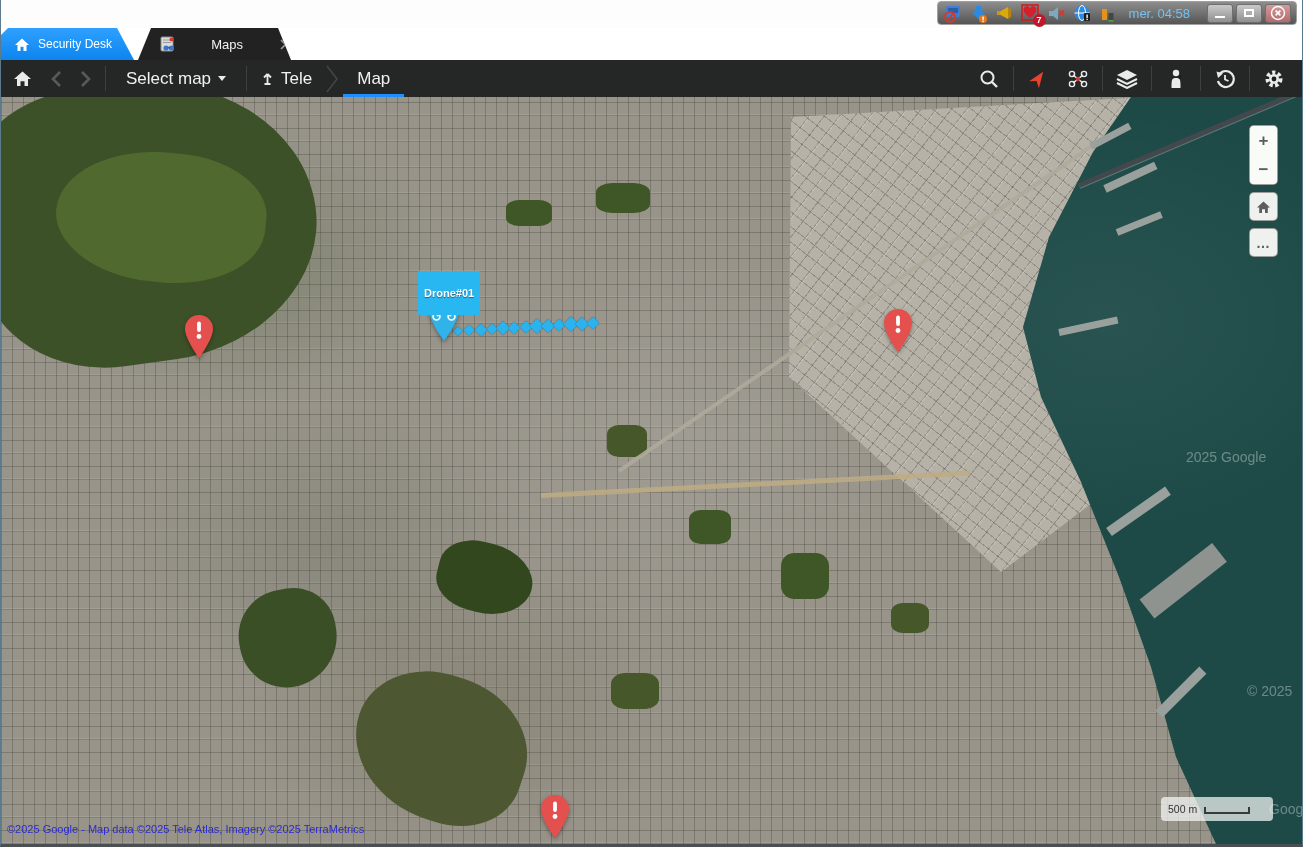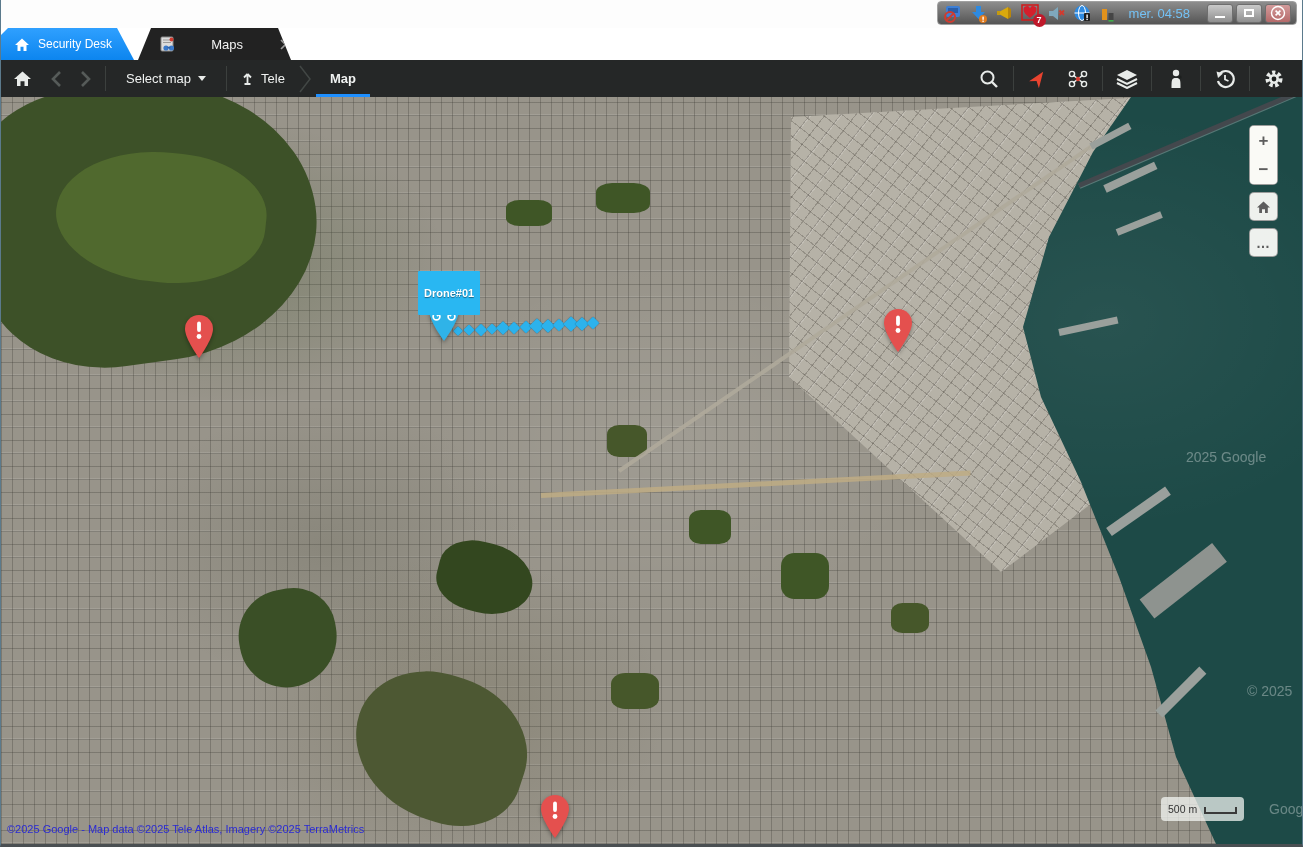--- a/index.html
+++ b/index.html
@@ -35,25 +35,25 @@
       display:flex; align-items:center; gap:9px; padding-left:22px; cursor:pointer; }
   .tab-maps span { color:#f2f2f2; font-size:13px;margin-left:28px; }
   .tab-close { margin-left:22px; cursor:pointer; display:flex; }
 
   
   .toolbar { position:absolute; left:0; top:60px; width:100%; height:37px;
              background:rgba(23,26,25,0.94); display:flex; align-items:stretch; color:#e8ebe9; }
   .tb-item { display:flex; align-items:center; padding:0 9px; cursor:pointer; }
   .tb-item.disabled { cursor:default; }
   .tb-sep { width:1px; background:#3c403e; margin:6px 4px; }
-  .tb-label { font-size:13px; color:#f0f2f1; white-space:nowrap; }
+  .tb-label { font-size:17px; color:#f0f2f1; white-space:nowrap; }
   .caret-down { width:0; height:0; border-left:4px solid transparent; border-right:4px solid transparent;
                 border-top:5px solid #e8ebe9; margin-left:7px; }
   .crumb-sep { display:flex; align-items:center; margin:0 4px; }
-  .crumb-active { box-shadow:inset 0 -3px 0 #1e8fff; padding:0 14px;font-weight:bold; }
+  .crumb-active { box-shadow:inset 0 -3px 0 #1e8fff; padding:0 14px; }
   .tb-spacer { flex:1; }
   .tb-ico { display:flex; align-items:center; justify-content:center; width:40px; cursor:pointer; }
 
   
   .map { position:absolute; left:0; top:97px; width:1301px; height:747px; overflow:hidden;
          background-color:#98948a;
          background-image:
            repeating-linear-gradient(0deg, rgba(58,56,50,.30) 0 1px, transparent 1px 13px),
            repeating-linear-gradient(90deg, rgba(58,56,50,.30) 0 1px, transparent 1px 11px),
            repeating-linear-gradient(0deg, rgba(255,255,255,.10) 0 2px, transparent 2px 26px);
@@ -90,21 +90,21 @@
   .map-controls { position:absolute; left:1248px; top:28px; width:29px; display:flex; flex-direction:column; gap:7px; }
   .ctrl-group { background:rgba(250,250,247,.95); border:1px solid rgba(110,110,110,.65); border-radius:5px;
                 display:flex; flex-direction:column; overflow:hidden; }
   .ctrl-btn { height:29px; display:flex; align-items:center; justify-content:center;
               color:#5d5d5d; font-size:17px; font-weight:bold; cursor:pointer; background:rgba(250,250,247,.95);
               border:1px solid rgba(110,110,110,.65); border-radius:5px; }
   .ctrl-group .ctrl-btn { border:none; border-radius:0; }
   .ctrl-btn.more { font-size:14px; letter-spacing:1px; }
 
   
-  .scalebar { position:absolute; left:1160px; top:700px; width:83px; height:21px;
+  .scalebar { position:absolute; left:1160px; top:700px; width:112px; height:21px;
               background:rgba(246,249,246,.72); border-radius:4px; display:flex; align-items:center;
               padding:12px 7px; gap:7px; }
   .scalebar-label { font-size:10.5px; color:#333; white-space:nowrap; }
   .scalebar-rule { width:46px; height:7px; border:2px solid #3a3a3a; border-top:none; margin-top:2px; }
 
   
   .pin { position:absolute; width:34px; height:44px; cursor:pointer; filter:drop-shadow(0 2px 2px rgba(0,0,0,.35)); }
   .drone-pin { position:absolute; width:38px; height:48px; cursor:pointer; filter:drop-shadow(0 2px 2px rgba(0,0,0,.35)); }
   .drone-label { position:absolute; background:#29b7f2; color:#fff; font-size:11px; font-weight:bold;
                  padding:16px 6px; border-radius:1px; text-shadow:0 1px 1px rgba(0,0,0,.45); cursor:pointer; }

